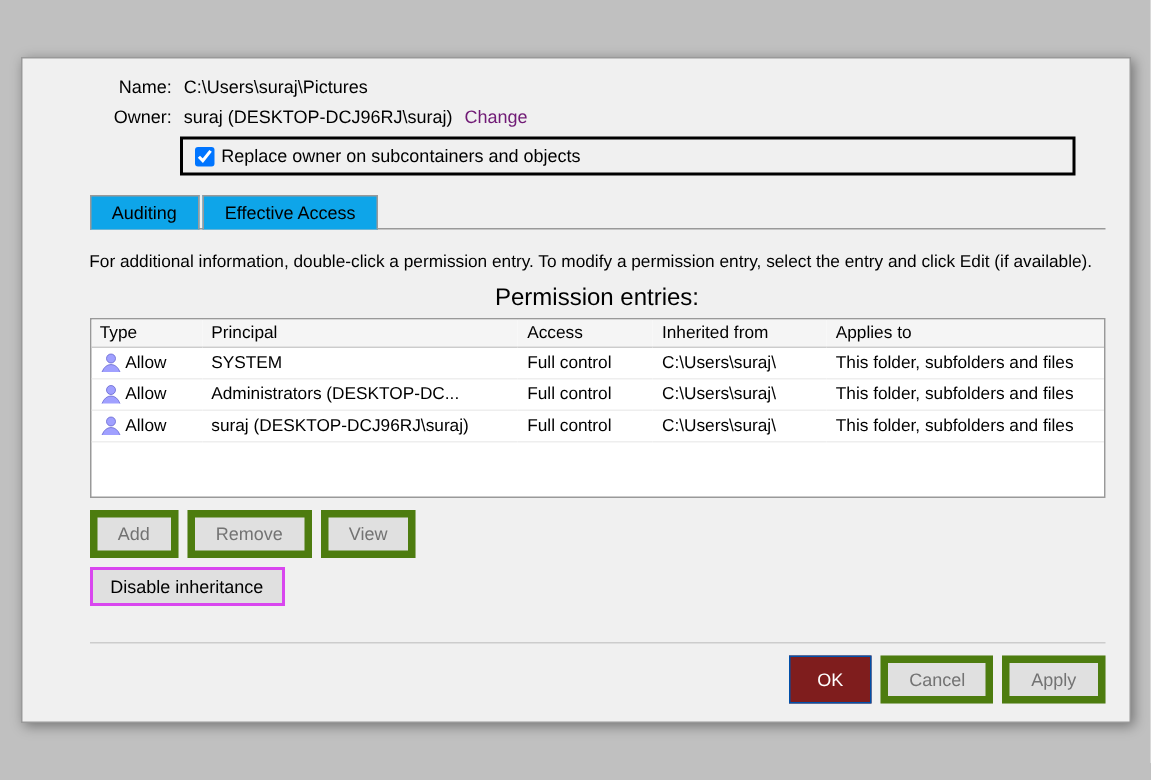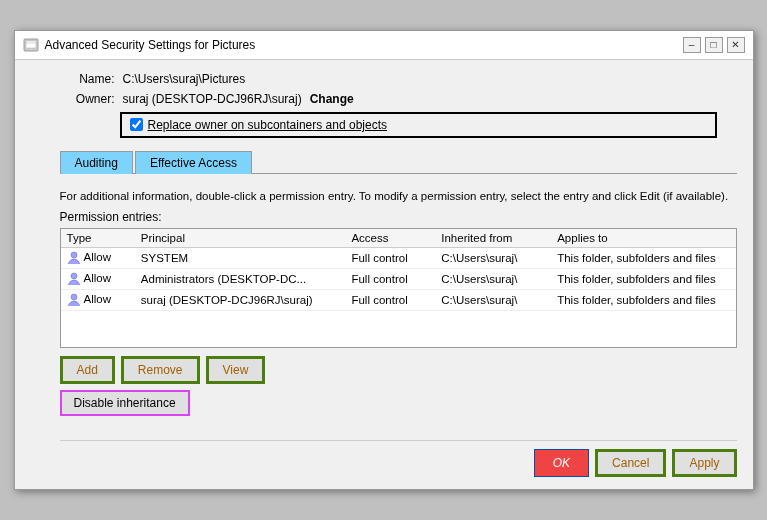--- a/index.html
+++ b/index.html
@@ -74,48 +74,46 @@
     .field-label {
       width: 55px;
       text-align: right;
       color: #000;
       flex-shrink: 0;
     }
     .field-value {
       color: #000;
     }
     .change-link {
-      color: #000000;
+      color: #701a75;
       cursor: pointer;
       text-decoration: none;
-      font-weight: bold;
     }
     .checkbox-row {
       display: flex;
       align-items: center;
       gap: 5px;
       border: 2px solid #000;
       padding: 4px 8px;
       margin-left: 60px;
       margin-right: 20px;
-      text-decoration: underline;
     }
     .checkbox-row input[type=checkbox] {
       margin: 0;
     }
     .tabs {
       display: flex;
       border-bottom: 1px solid #999;
       margin-top: 6px;
     }
     .tab {
       padding: 4px 14px;
       border: 1px solid #999;
       border-bottom: none;
-      background: #7dd3fc;
+      background: #0ea5e9;
       cursor: pointer;
       margin-right: 2px;
       font-size: 12px;
       position: relative;
       top: 1px;
     }
     .tab.active {
       background: #f0f0f0;
       border-bottom: 1px solid #f0f0f0;
       z-index: 1;
@@ -123,23 +121,24 @@
     .tab-content {
       padding: 8px 0;
     }
     .info-text {
       font-size: 11.5px;
       color: #000;
       margin-bottom: 6px;
       line-height: 1.4;
     }
     .perm-label {
-      font-size: 12px;
+      font-size: 16px;
       margin-bottom: 4px;
       color: #000;
+      text-align: center;
     }
     .perm-table-container {
       border: 1px solid #999;
       background: #fff;
       height: 120px;
       overflow-y: auto;
     }
     table {
       width: 100%;
       border-collapse: collapse;
@@ -176,31 +175,30 @@
       margin-right: 3px;
     }
     .action-buttons {
       display: flex;
       gap: 6px;
       margin-top: 8px;
     }
     .btn {
       padding: 4px 14px;
       background: #e0e0e0;
-      border: 3px solid #4d7c0f;
-      cursor: pointer;
-      font-size: 12px;
-      color: #a16207;
+      border: 5px solid #4d7c0f;
+      cursor: pointer;
+      font-size: 12px;
+      color: #737373;
     }
     .btn-primary {
-      background: #ef4444;
+      background: #7f1d1d;
       color: #fff;
       border: 1px solid #0050aa;
       padding: 4px 18px;
-      font-style: italic;
     }
     .inherit-btn {
       padding: 4px 12px;
       background: #e0e0e0;
       border: 2px solid #d946ef;
       cursor: pointer;
       font-size: 12px;
       color: #000;
       width: auto;
       margin-top: 6px;
@@ -220,37 +218,20 @@
       margin-top: 10px;
       padding-top: 8px;
       border-top: 1px solid #ccc;
     }
   </style>
 </head>
 <body>
 
 <div class="window">
 
-  <div class="title-bar">
-    <div class="title-bar-left">
-      <span class="title-icon">
-        <svg width="16" height="16" viewBox="0 0 16 16">
-          <rect x="1" y="2" width="14" height="12" rx="1" fill="#d0d0d0" stroke="#888" stroke-width="0.8"></rect>
-          <rect x="3" y="4" width="10" height="7" fill="#fff" stroke="#aaa" stroke-width="0.5"></rect>
-          <line x1="3" y1="6" x2="13" y2="6" stroke="#aaa" stroke-width="0.5"></line>
-        </svg>
-      </span>
-      <span class="title-text">Advanced Security Settings for Pictures</span>
-    </div>
-    <div class="title-controls">
-      <button class="title-btn">–</button>
-      <button class="title-btn">□</button>
-      <button class="title-btn">✕</button>
-    </div>
-  </div>
 
   <div class="content">
 
     <div class="field-row">
       <span class="field-label">Name:</span>
       <span class="field-value">C:\Users\suraj\Pictures</span>
     </div>
 
     <div class="field-row">
       <span class="field-label">Owner:</span>

